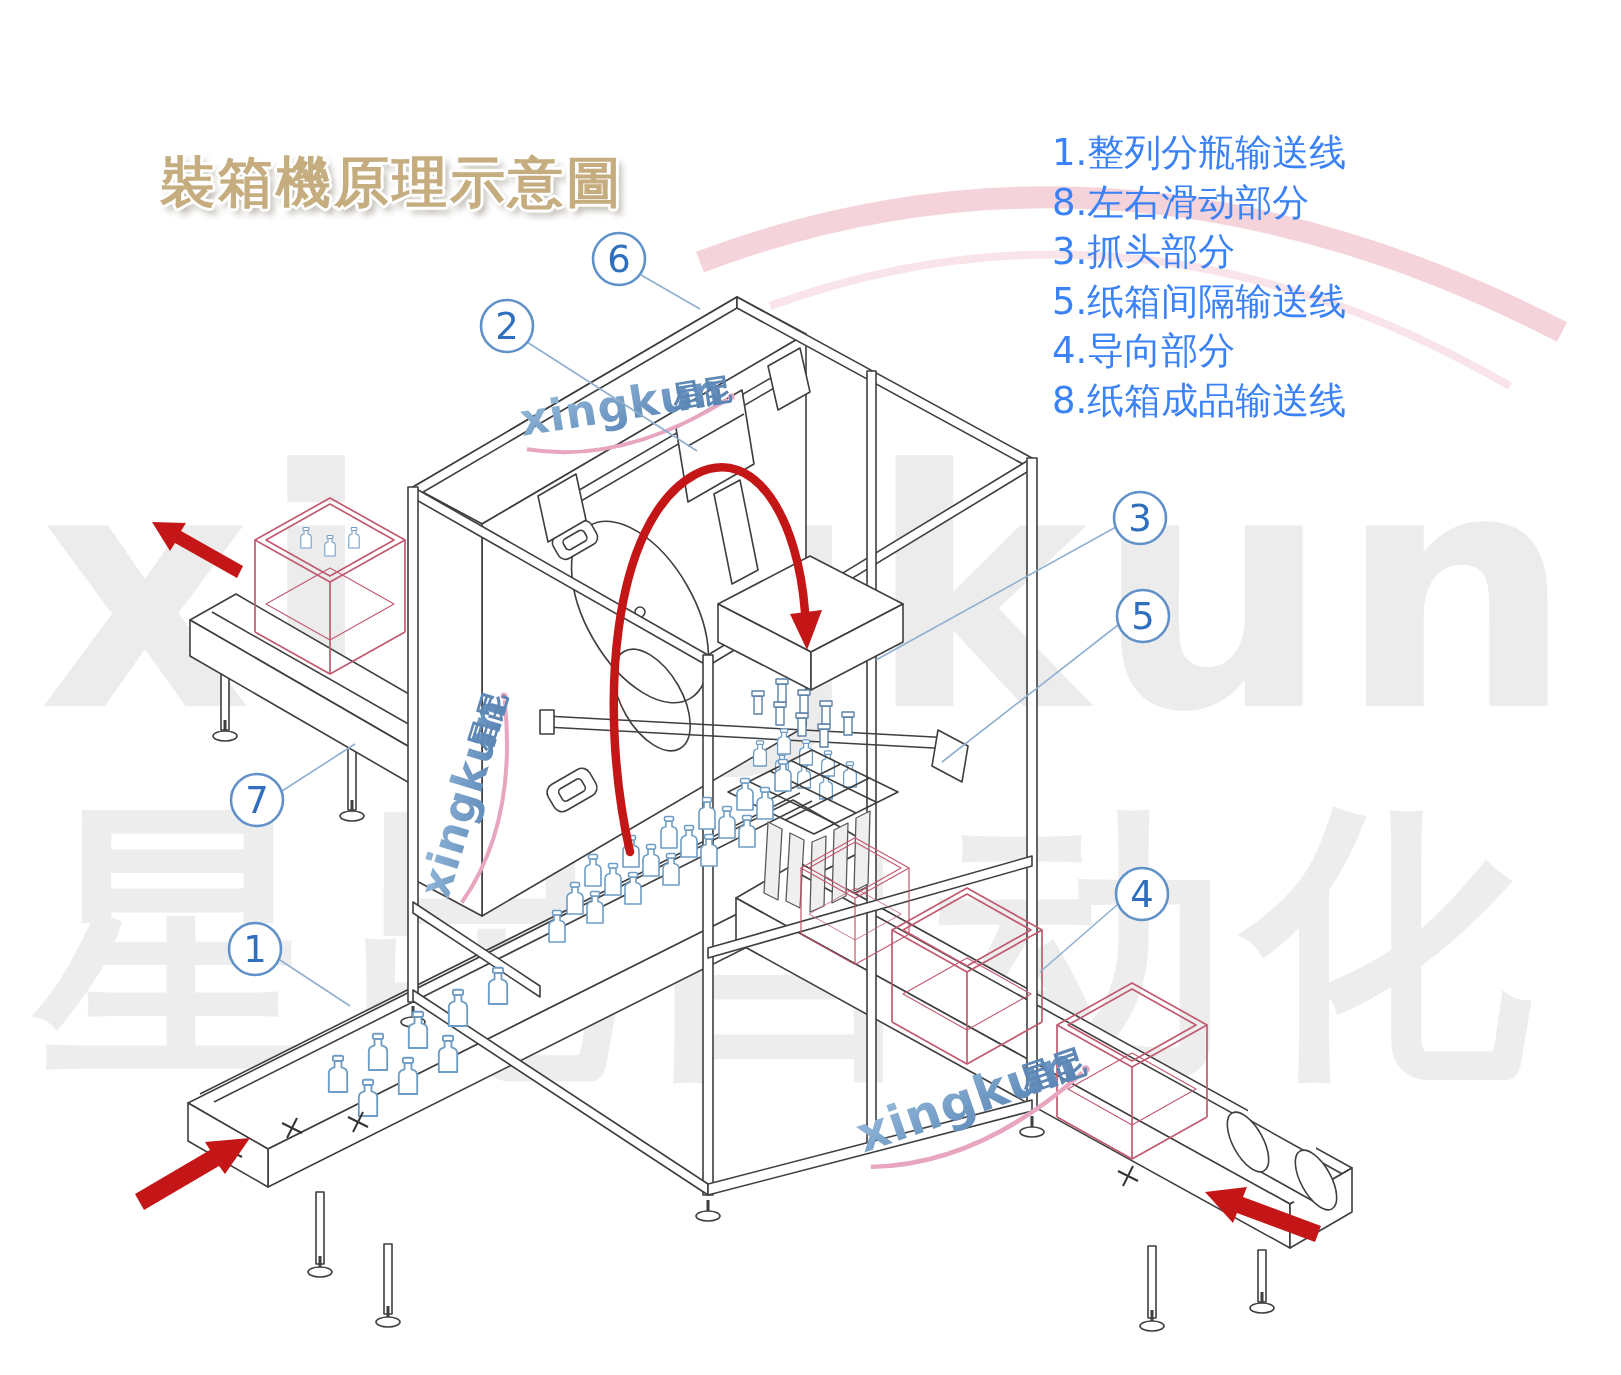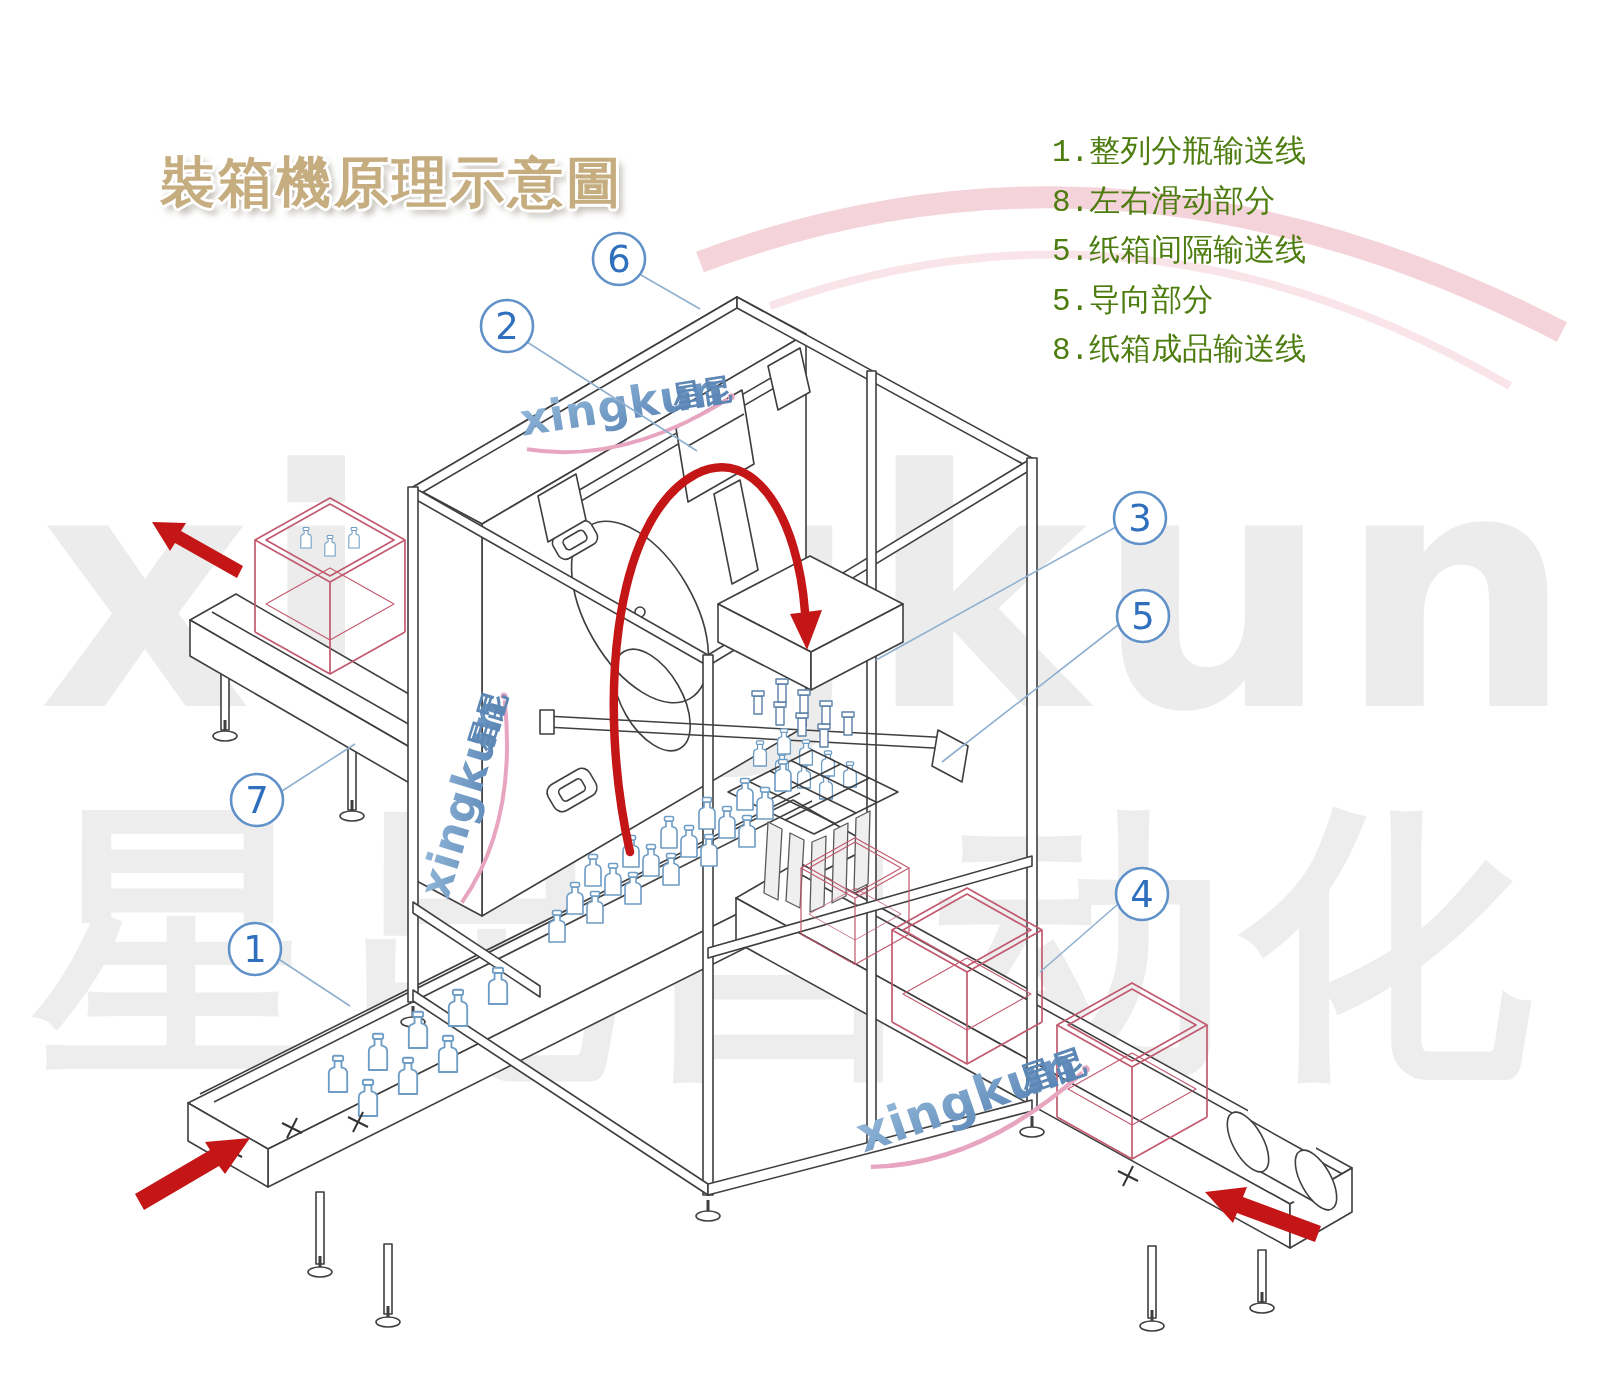--- a/index.html
+++ b/index.html
@@ -5,21 +5,21 @@
   html,body{margin:0;padding:0;background:#fff;}
   .stage{position:relative;width:1621px;height:1375px;background:#ffffff;overflow:hidden;
          font-family:"DejaVu Sans",sans-serif;}
   .stage svg{position:absolute;left:0;top:0;}
   .title{position:absolute;left:160px;top:146px;margin:0;font-size:55px;font-weight:700;
          letter-spacing:3px;color:#c6ad80;
          text-shadow:-2px -2px 0 #fff,2px -2px 0 #fff,-2px 2px 0 #fff,2px 2px 0 #fff,
                      -3px 0 0 #fff,3px 0 0 #fff,0 -3px 0 #fff,0 3px 0 #fff,
                      5px 6px 7px rgba(110,100,80,.55);}
   .legend{position:absolute;left:1052px;top:128px;margin:0;padding:0;list-style:none;}
-  .legend div{font-size:31px;line-height:49.5px;color:#4d7c0f;white-space:nowrap;font-family:Liberation Mono, monospace;}
+  .legend div{font-size:37px;line-height:49.5px;color:#3b82f6;white-space:nowrap;}
   .wm-latin{font-size:44px;font-weight:700;fill:url(#wmgrad);letter-spacing:1px;}
   .wm-cjk{font-size:30px;font-weight:700;fill:#5d87b5;}
   .callout-num{font-size:37px;fill:#2f6fbe;text-anchor:middle;}
   .bigwm{font-weight:700;}
 </style>
 </head>
 <body>
 
 <div class="stage">
 
@@ -313,18 +313,19 @@
       <text class="callout-num" x="1142" y="907">4</text>
     </g>
   </g>
 </svg>
 
 <h1 class="title">裝箱機原理示意圖</h1>
 
 <div class="legend">
   <div>1.整列分瓶输送线</div>
   <div>8.左右滑动部分</div>
+  <div>3.抓头部分</div>
   <div>5.纸箱间隔输送线</div>
-  <div>5.导向部分</div>
+  <div>4.导向部分</div>
   <div>8.纸箱成品输送线</div>
 </div>
 
 </div>
 
 </body></html>

